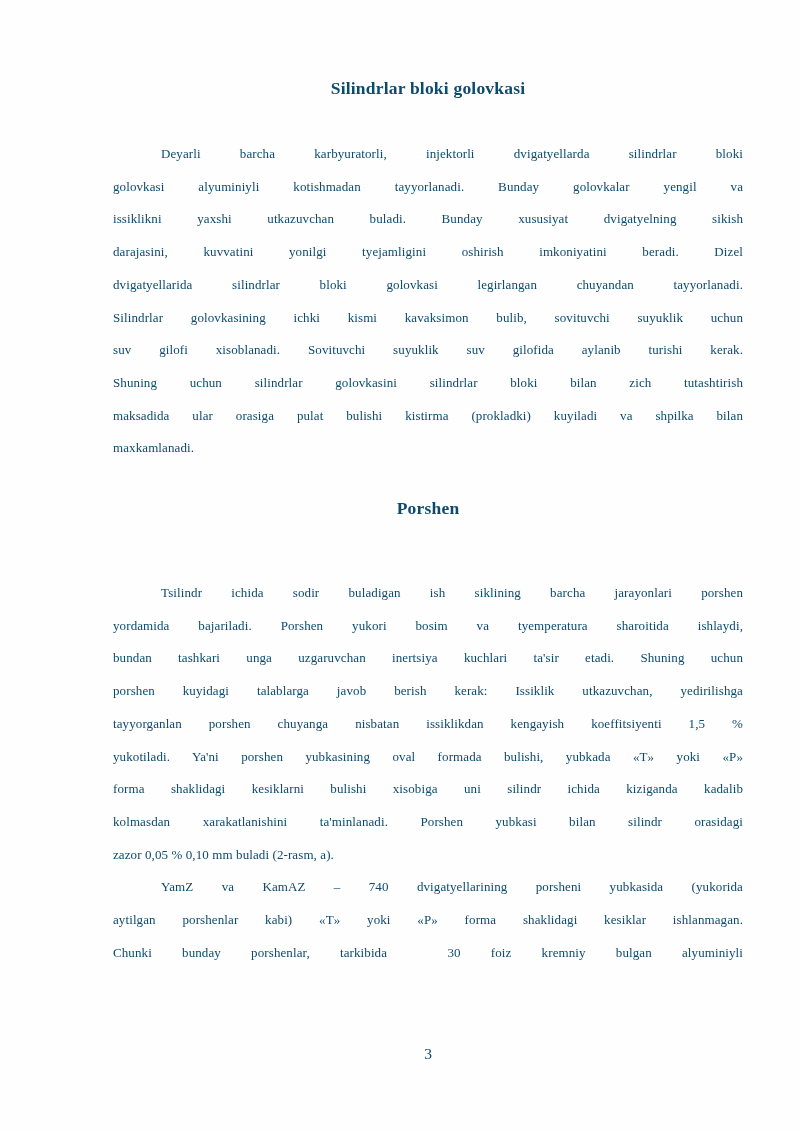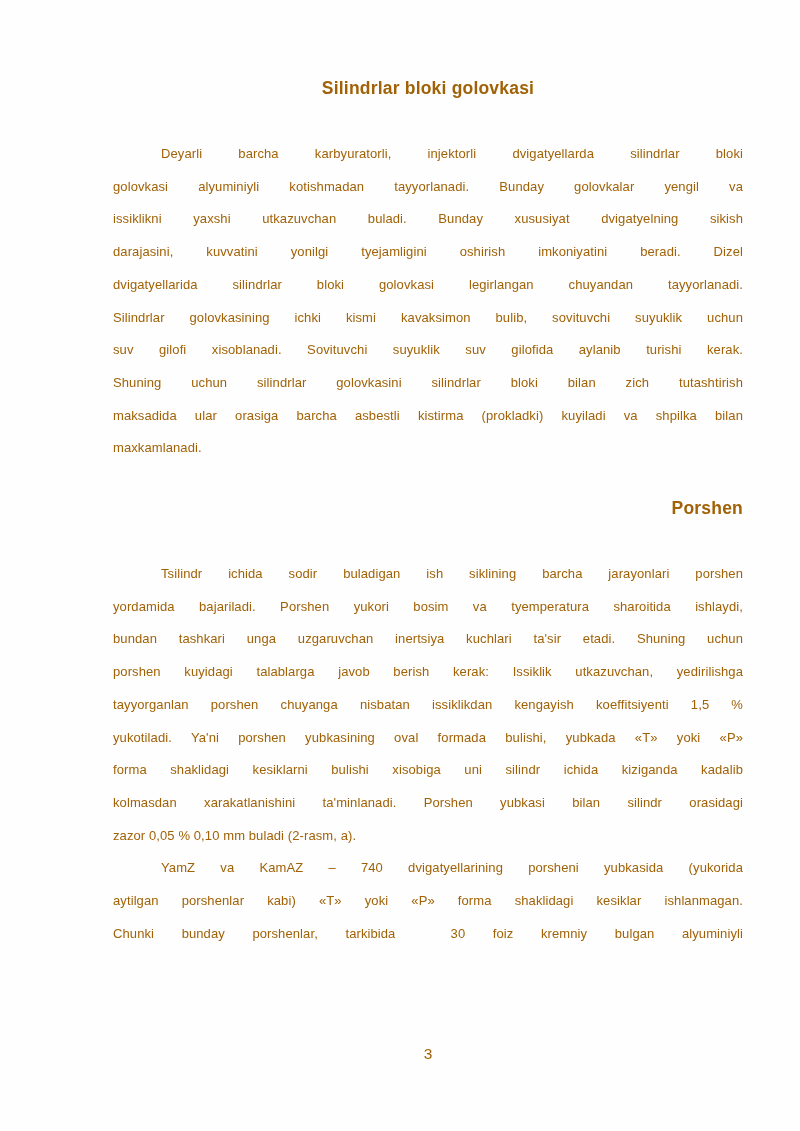--- a/index.html
+++ b/index.html
@@ -7,22 +7,22 @@
     padding: 0;
     background: #e8e8e8;
   }
   .page {
     position: relative;
     width: 800px;
     height: 1131px;
     margin: 0 auto;
     background: #fefefe;
     overflow: hidden;
-    font-family: Liberation Sans, sans-serif;
-    color: #a16207;
+    font-family: Liberation Serif, serif;
+    color: #0c4a6e;
   }
   .content {
     position: absolute;
     left: 113px;
     top: 0;
     width: 630px;
   }
   .doc-heading {
     margin: 0;
     font-size: 17.5px;
@@ -30,22 +30,21 @@
     line-height: 33px;
     text-align: center;
     letter-spacing: 0.2px;
   }
   .doc-heading.main {
     margin-top: 72px;
     margin-bottom: 33px;
   }
   .doc-heading.sub {
     margin-top: 27px;
-    margin-bottom: 33px;
-    text-align: right;
+    margin-bottom: 52px;
   }
   .section-body {
     width: 630px;
   }
   .line {
     font-size: 13px;
     line-height: 32.7px;
     white-space: normal;
     text-align: justify;
     text-align-last: justify;
@@ -78,21 +77,21 @@
 
     <div class="section-body">
         <div class="line first">Deyarli barcha karbyuratorli, injektorli dvigatyellarda silindrlar bloki</div>
         <div class="line">golovkasi alyuminiyli kotishmadan tayyorlanadi. Bunday golovkalar yengil va</div>
         <div class="line">issiklikni yaxshi utkazuvchan buladi. Bunday xususiyat dvigatyelning sikish</div>
         <div class="line">darajasini, kuvvatini yonilgi tyejamligini oshirish imkoniyatini beradi. Dizel</div>
         <div class="line">dvigatyellarida silindrlar bloki golovkasi legirlangan chuyandan tayyorlanadi.</div>
         <div class="line">Silindrlar golovkasining ichki kismi kavaksimon bulib, sovituvchi suyuklik uchun</div>
         <div class="line">suv gilofi xisoblanadi. Sovituvchi suyuklik suv gilofida aylanib turishi kerak.</div>
         <div class="line">Shuning uchun silindrlar golovkasini silindrlar bloki bilan zich tutashtirish</div>
-        <div class="line">maksadida ular orasiga barcha asbestli kistirma (prokladki) kuyiladi va shpilka bilan</div>
+        <div class="line">maksadida ular orasiga pulat bulishi kistirma (prokladki) kuyiladi va shpilka bilan</div>
         <div class="line last">maxkamlanadi.</div>
       </div>
 
     <h2 class="doc-heading sub">Porshen</h2>
 
     <div class="section-body">
         <div class="line first">Tsilindr ichida sodir buladigan ish siklining barcha jarayonlari porshen</div>
         <div class="line">yordamida bajariladi. Porshen yukori bosim va tyemperatura sharoitida ishlaydi,</div>
         <div class="line">bundan tashkari unga uzgaruvchan inertsiya kuchlari ta'sir etadi. Shuning uchun</div>
         <div class="line">porshen kuyidagi talablarga javob berish kerak: Issiklik utkazuvchan, yedirilishga</div>

